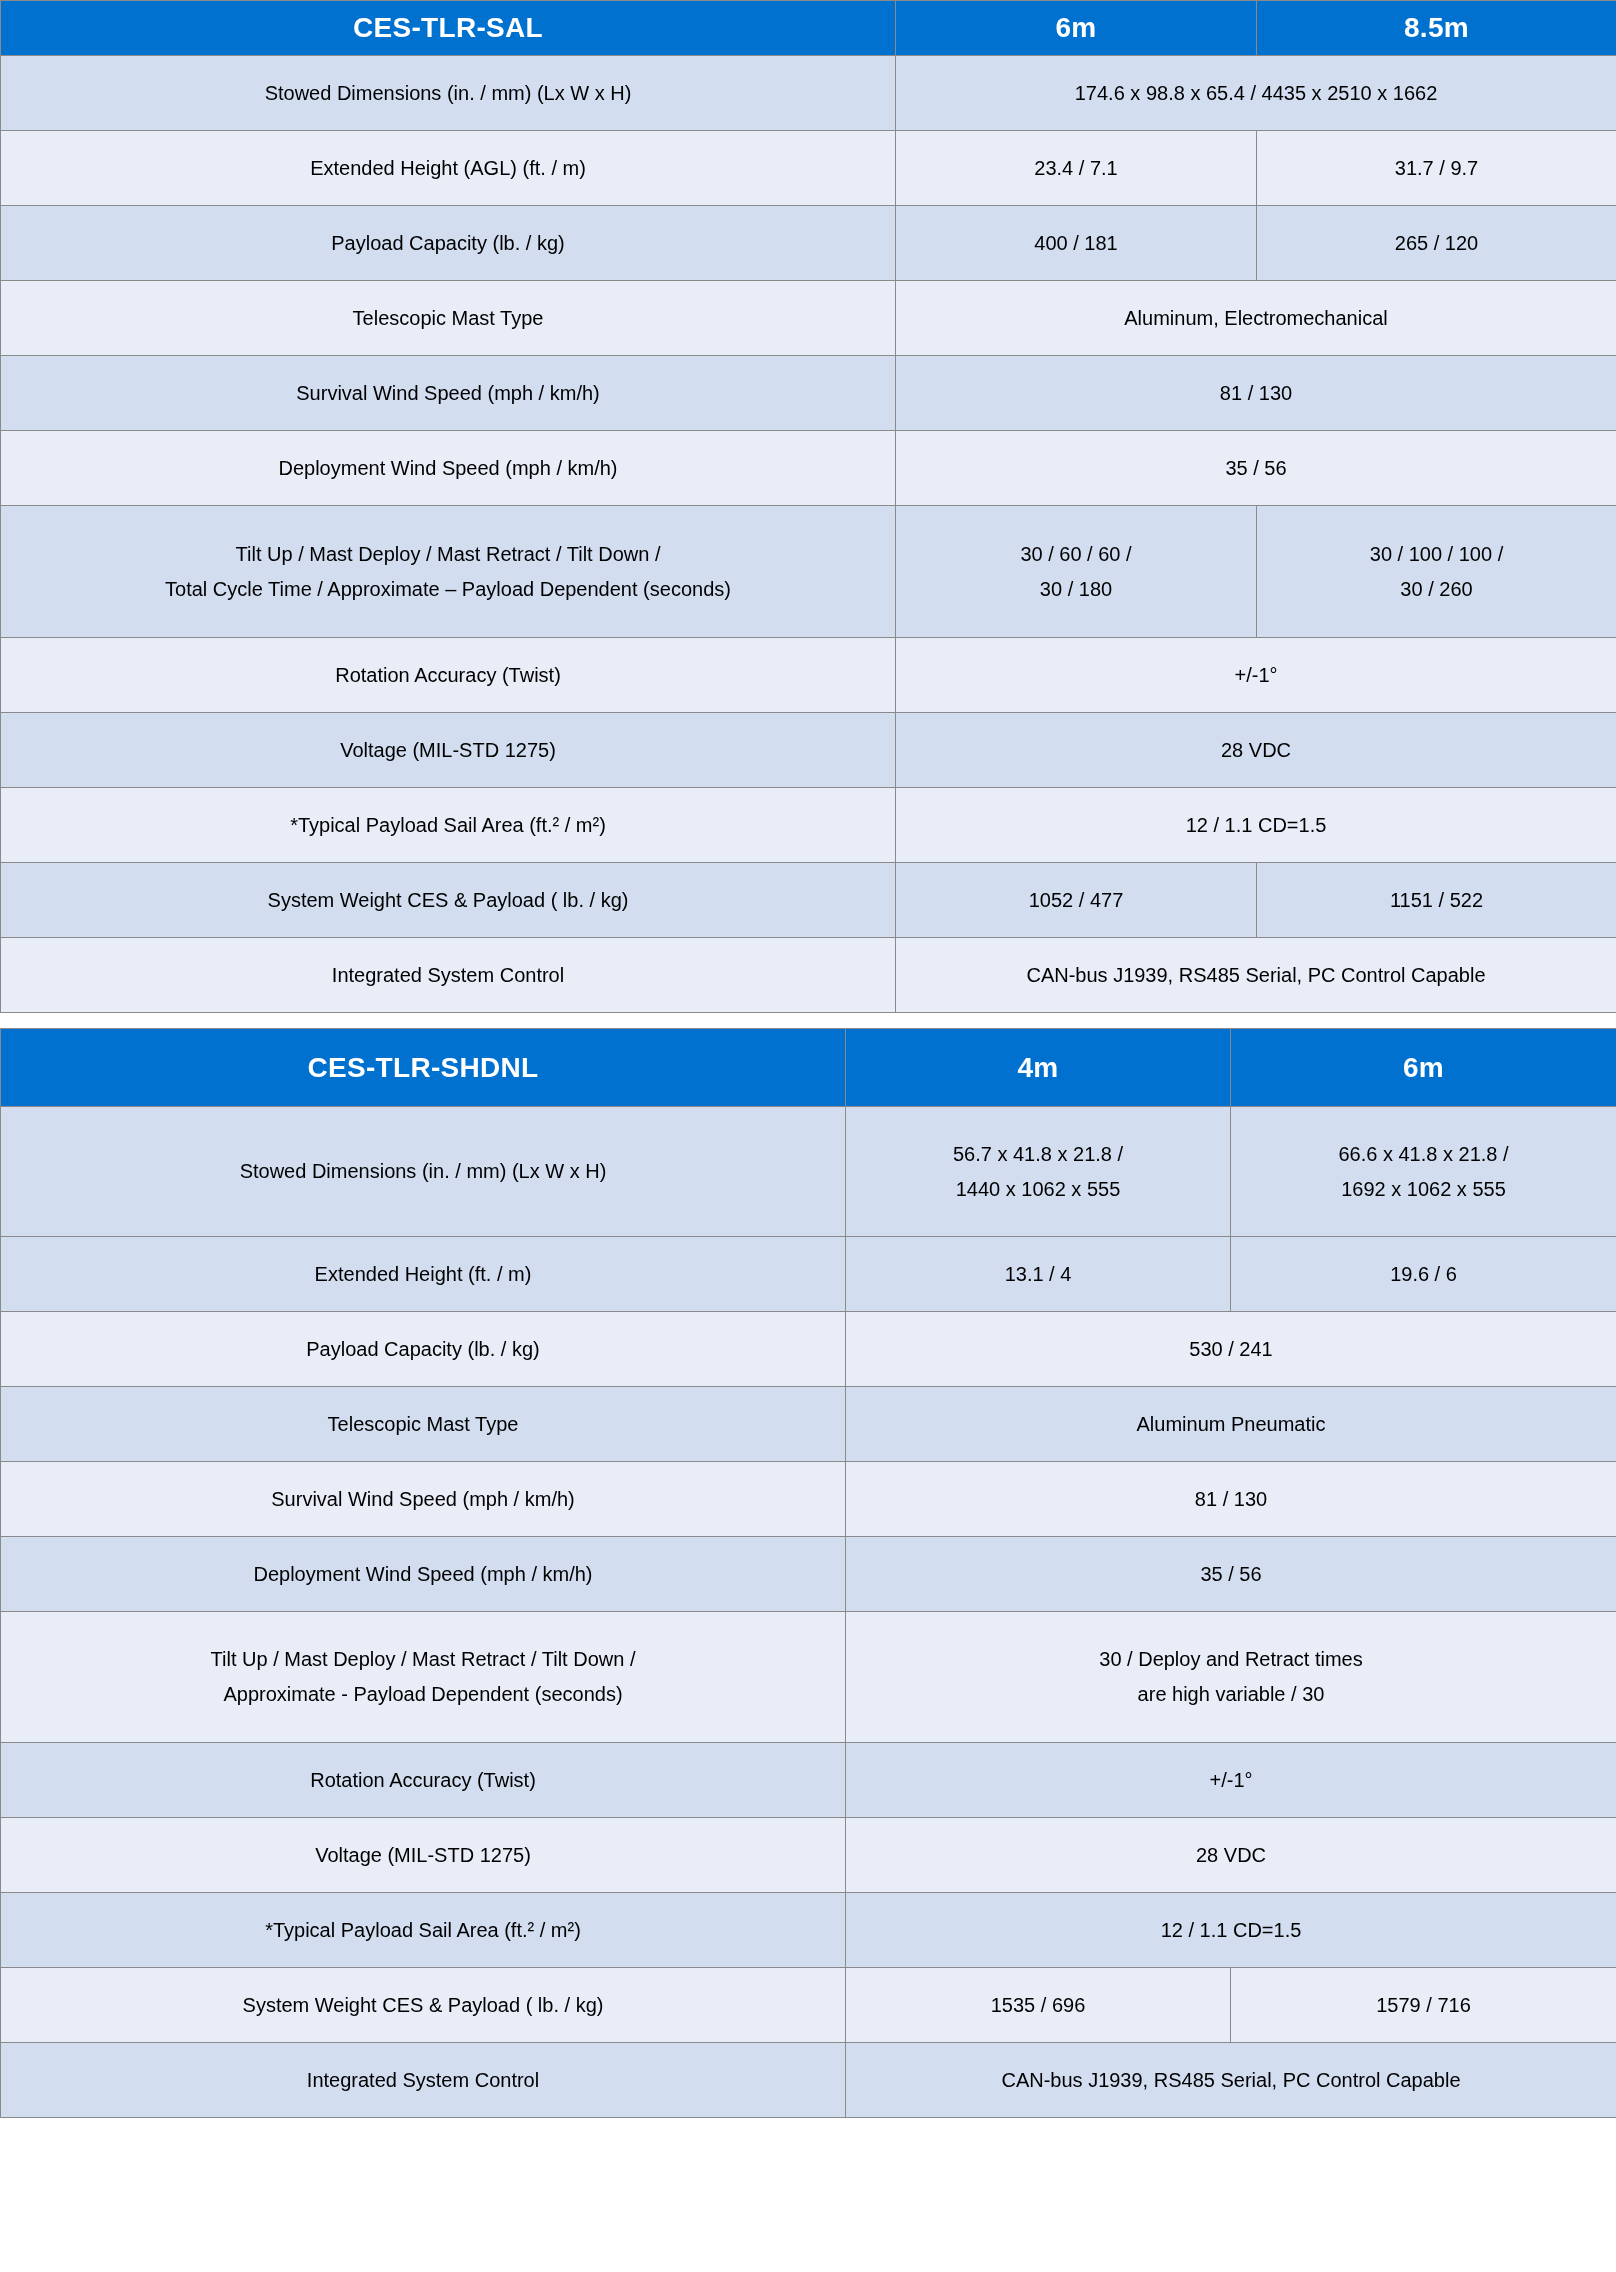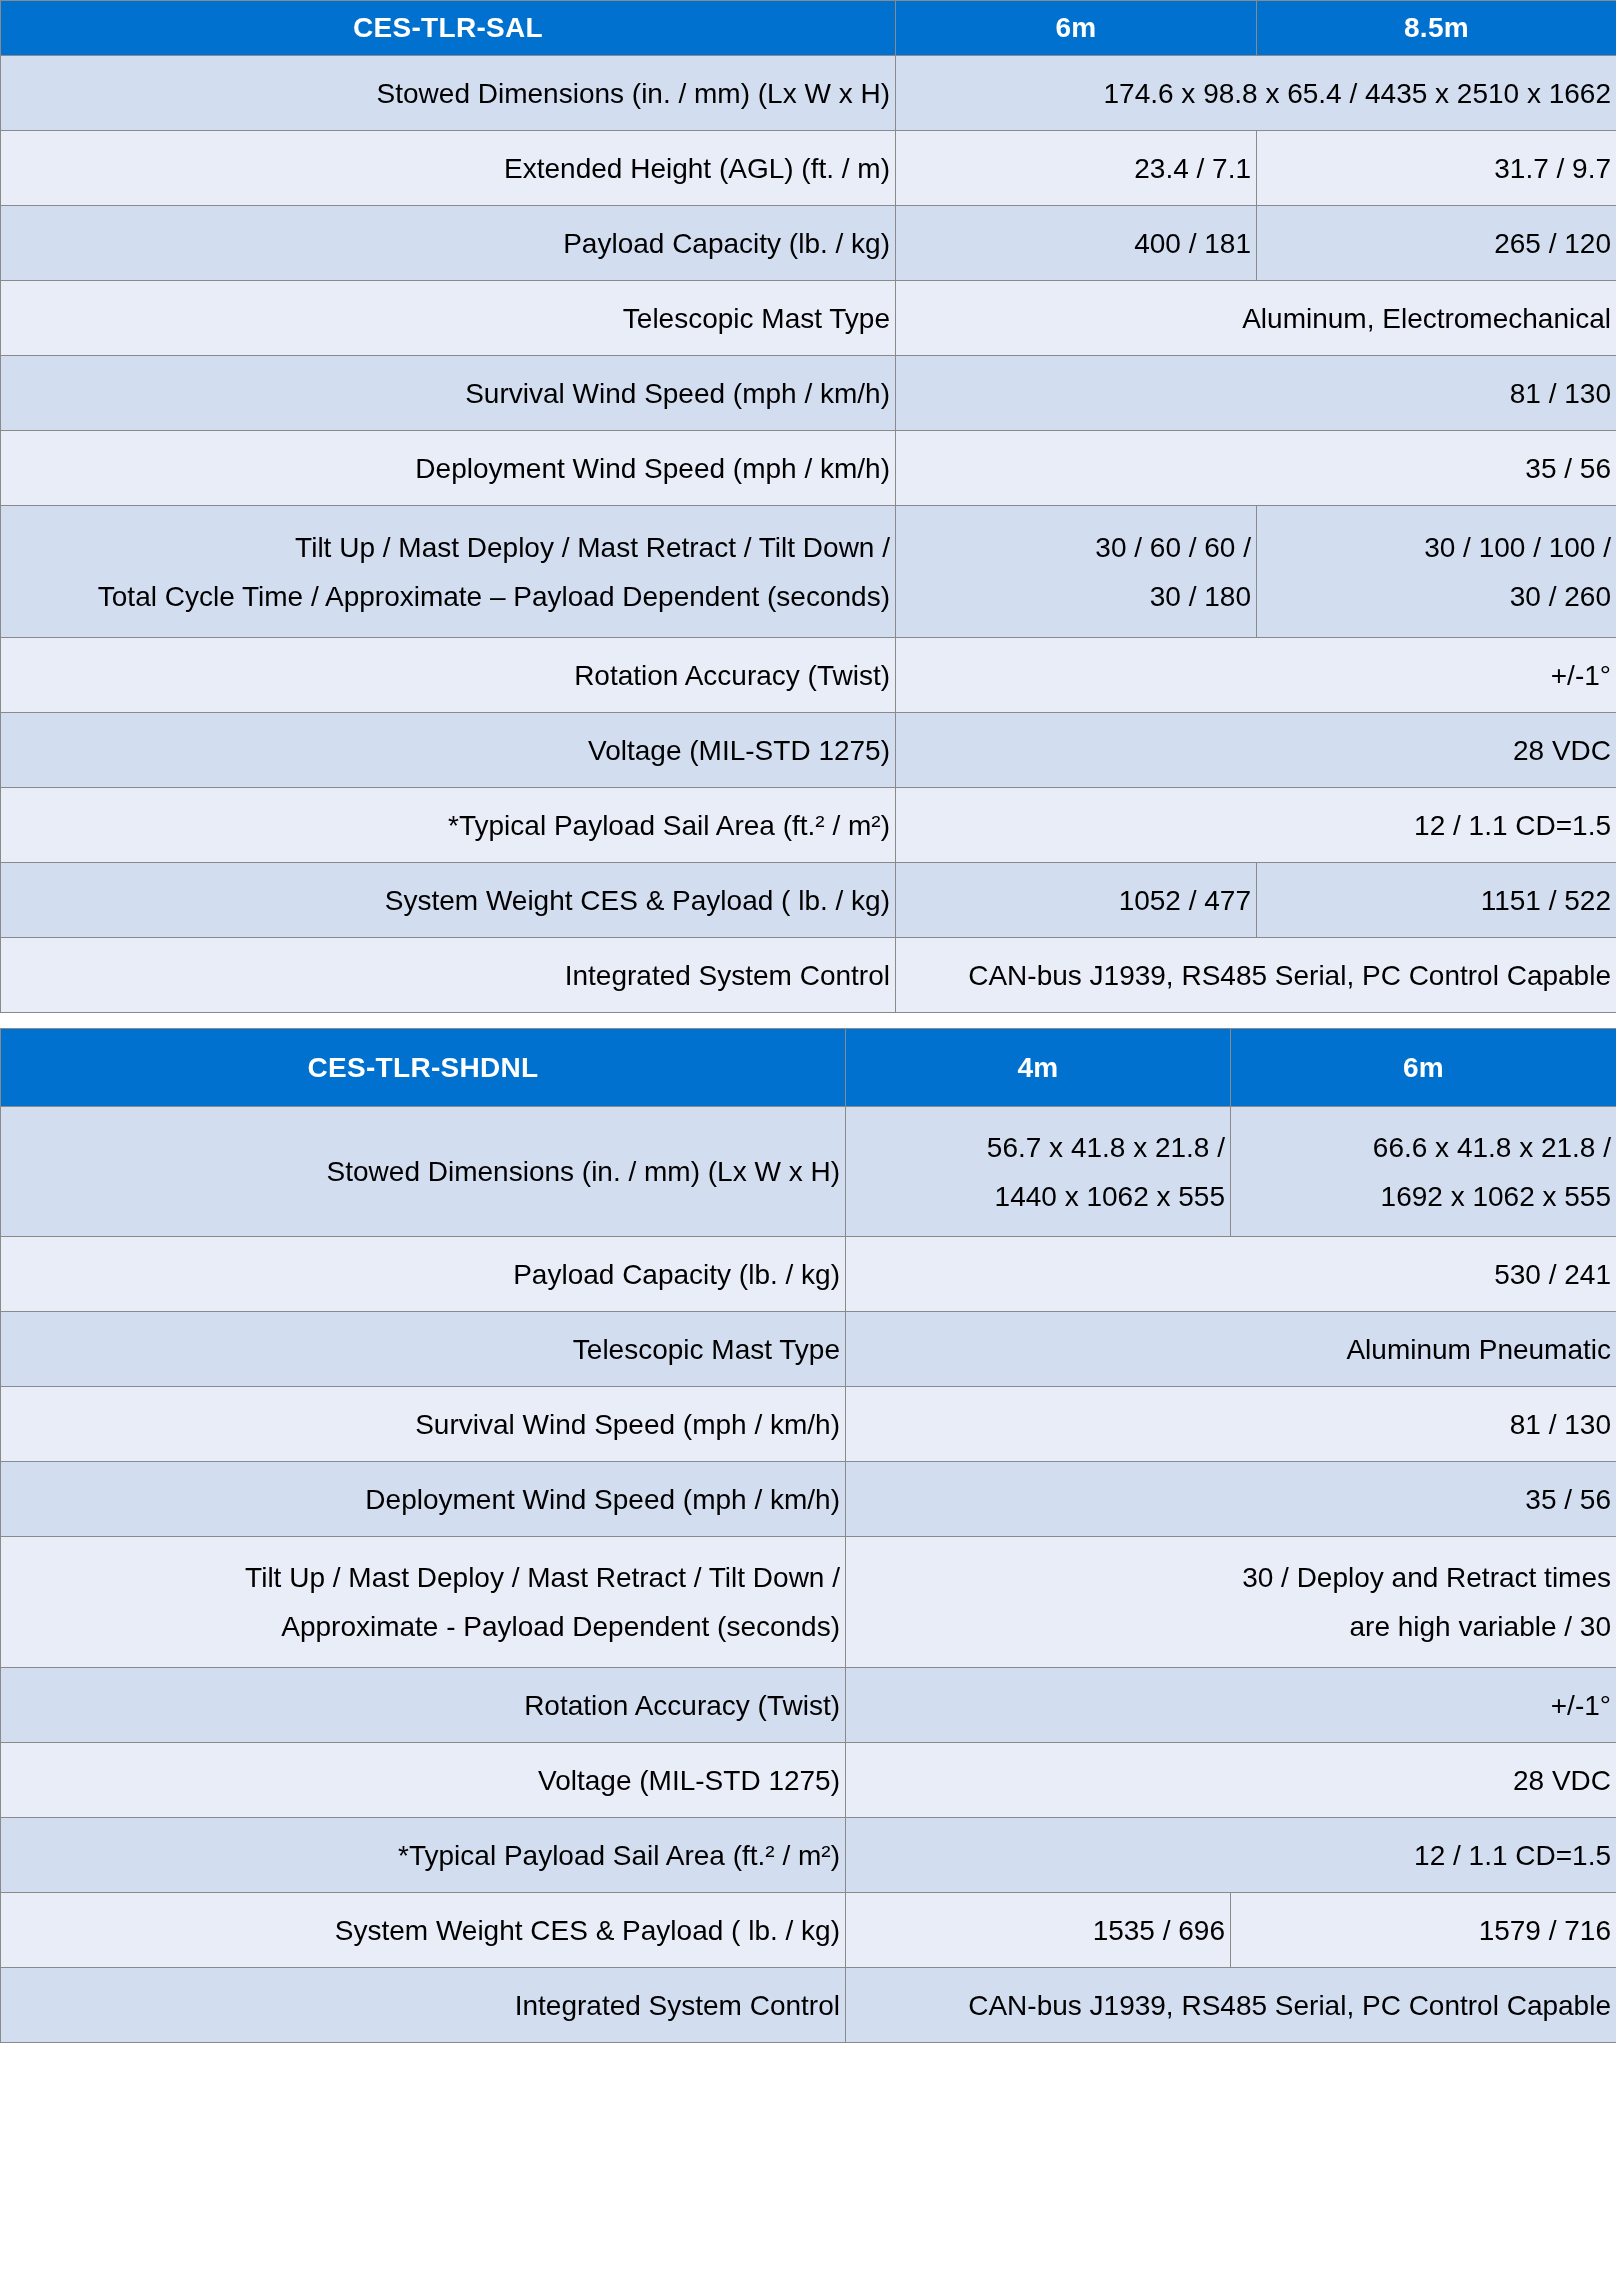--- a/index.html
+++ b/index.html
@@ -37,24 +37,23 @@
     box-sizing:border-box;
   }
   table.spec thead th{
     background:var(--header-bg,#0071CE);
     color:var(--header-text,#fff);
     font-size:28px;
     font-weight:bold;
     letter-spacing:0.3px;
   }
   table.spec td{
-    font-size:28px;
+    font-size:20px;
     color:var(--text,#000);
     line-height:1.75;
-    text-align:right;
   }
   tr.dark td{ background:var(--row-dark,#D2DDF0); }
   tr.light td{ background:var(--row-light,#E9EDF8); }
   td.muted{ color:var(--muted-text,#40454D); }
   .h138{ height:78px; }
   .h149{ height:75px; }
   .h152{ height:55px; }
   .h258{ height:130px; }
   .h260{ height:131px; }
   .h261{ height:132px; }
@@ -151,20 +150,25 @@
     </tr>
   </thead>
   <tbody>
     <tr class="dark h258">
       <td>Stowed Dimensions (in. / mm) (Lx W x H)</td>
       <td>56.7 x 41.8 x 21.8 /
 1440 x 1062 x 555</td>
       <td>66.6 x 41.8 x 21.8 /
 1692 x 1062 x 555</td>
     </tr>
+    <tr class="dark h149">
+      <td>Extended Height (ft. / m)</td>
+      <td>13.1 / 4</td>
+      <td>19.6 / 6</td>
+    </tr>
     <tr class="light h149">
       <td>Payload Capacity (lb. / kg)</td>
       <td colspan="2">530 / 241</td>
     </tr>
     <tr class="dark h149">
       <td>Telescopic Mast Type</td>
       <td colspan="2">Aluminum Pneumatic</td>
     </tr>
     <tr class="light h149">
       <td>Survival Wind Speed (mph / km/h)</td>

